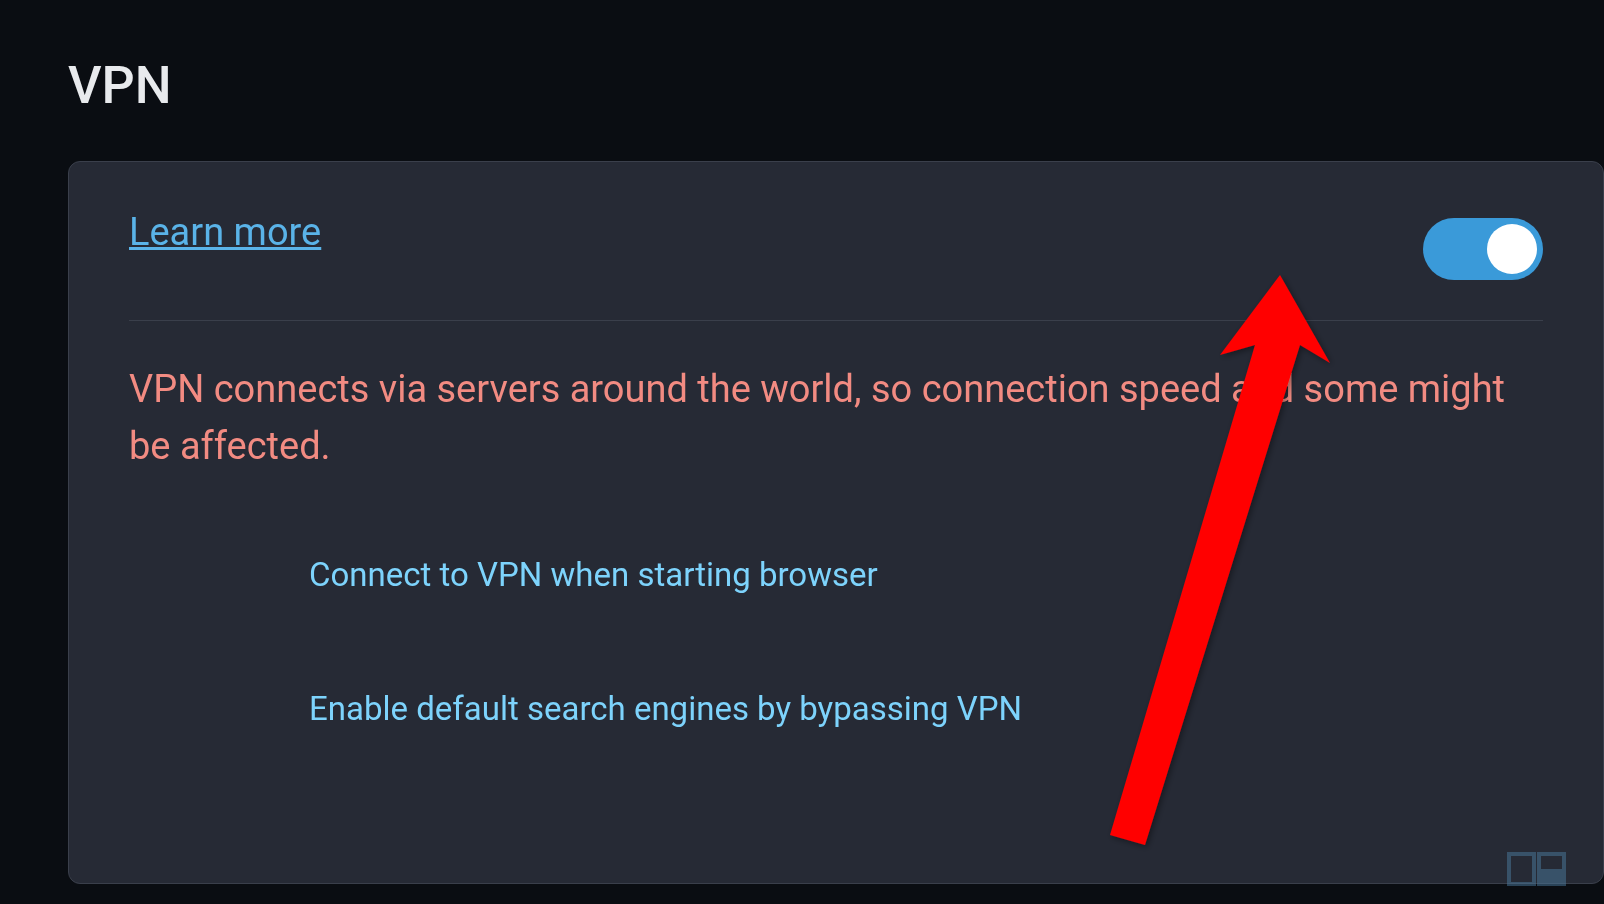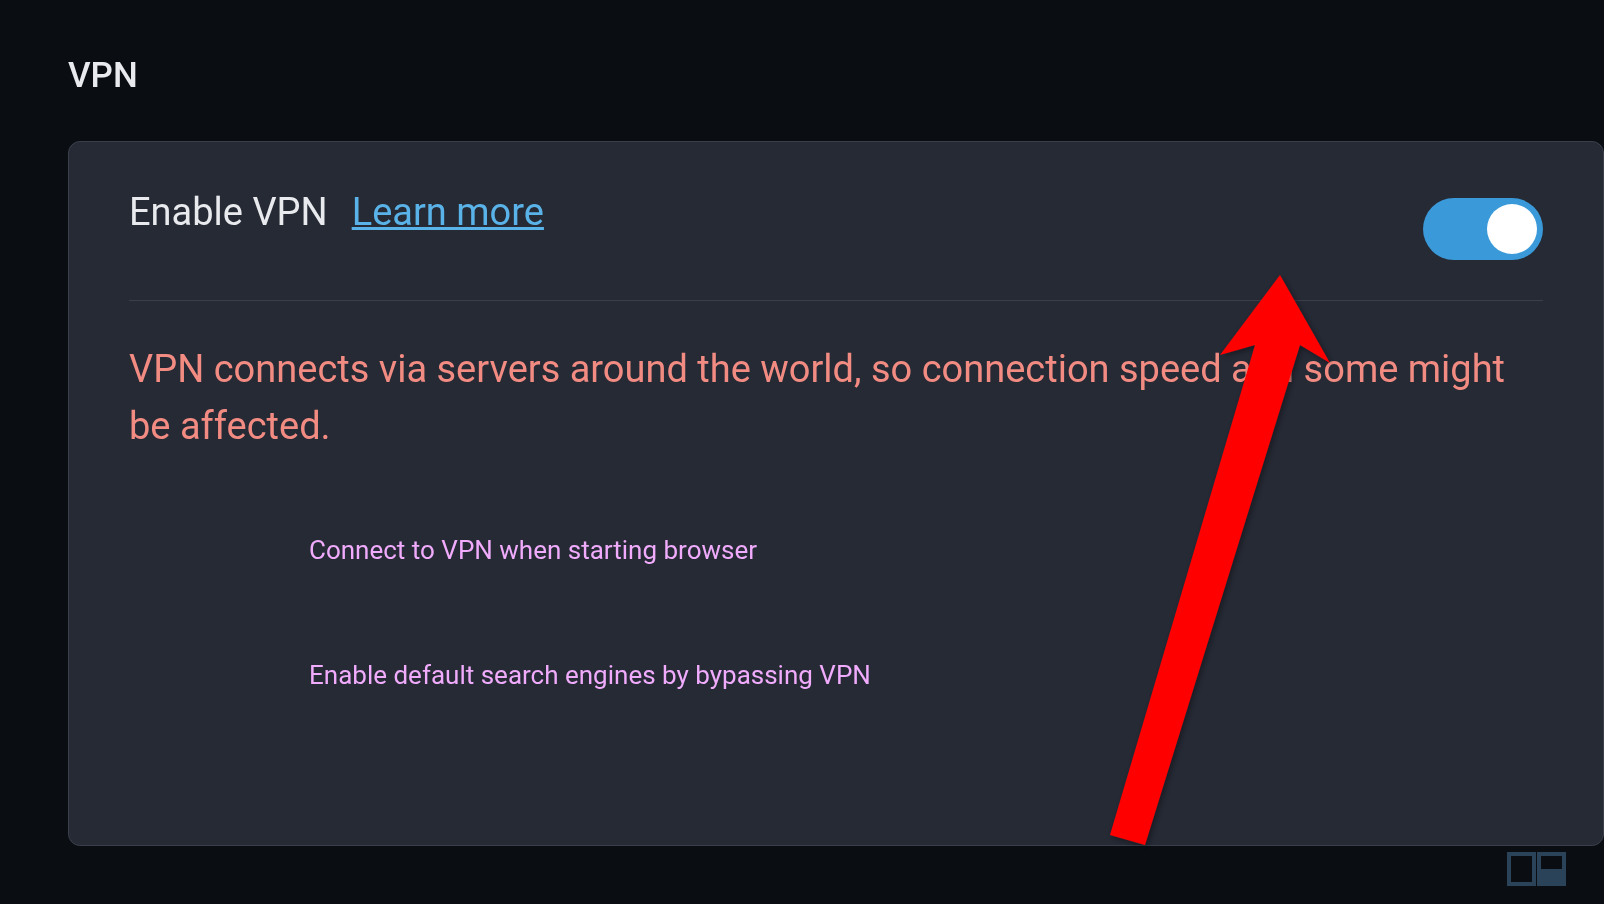--- a/index.html
+++ b/index.html
@@ -10,21 +10,21 @@
     body {
       background-color: #0a0d12;
       font-family: -apple-system, BlinkMacSystemFont, "Segoe UI", Roboto, sans-serif;
       width: 1604px;
       height: 904px;
       overflow: hidden;
       position: relative;
     }
     .page-title {
       color: #e8eaed;
-      font-size: 35px;
+      font-size: 52px;
       font-weight: 500;
       padding: 55px 0 0 68px;
     }
     .settings-panel {
       margin: 45px 0 0 68px;
       background-color: #262a35;
       border: 1px solid #3a3f4b;
       border-radius: 12px;
       padding: 48px 60px 60px 60px;
       width: calc(100% - 68px);
@@ -86,22 +86,22 @@
       margin: 40px 0;
     }
     .warning-text {
       color: #f28b82;
       font-size: 38px;
       font-weight: 400;
       line-height: 1.5;
       margin-bottom: 80px;
     }
     .sub-option {
-      color: #f0abfc;
-      font-size: 26px;
+      color: #7dd3fc;
+      font-size: 33px;
       font-weight: 400;
       padding-left: 180px;
       margin-bottom: 95px;
     }
     .annotation-arrow {
       position: absolute;
       top: 275px;
       left: 1020px;
       pointer-events: none;
       z-index: 100;
@@ -116,21 +116,20 @@
 </head>
 <body>
 
 <h1 class="page-title">VPN</h1>
 
 <div class="settings-panel">
 
   <div class="setting-row">
     <div class="setting-text">
       <div class="setting-title-row">
-        <span class="setting-title">Enable VPN</span>
         <a class="learn-more-link">Learn more</a>
       </div>
     </div>
     <div class="toggle-switch">
       <div class="toggle-knob"></div>
     </div>
   </div>
 
   <hr class="divider">
 

